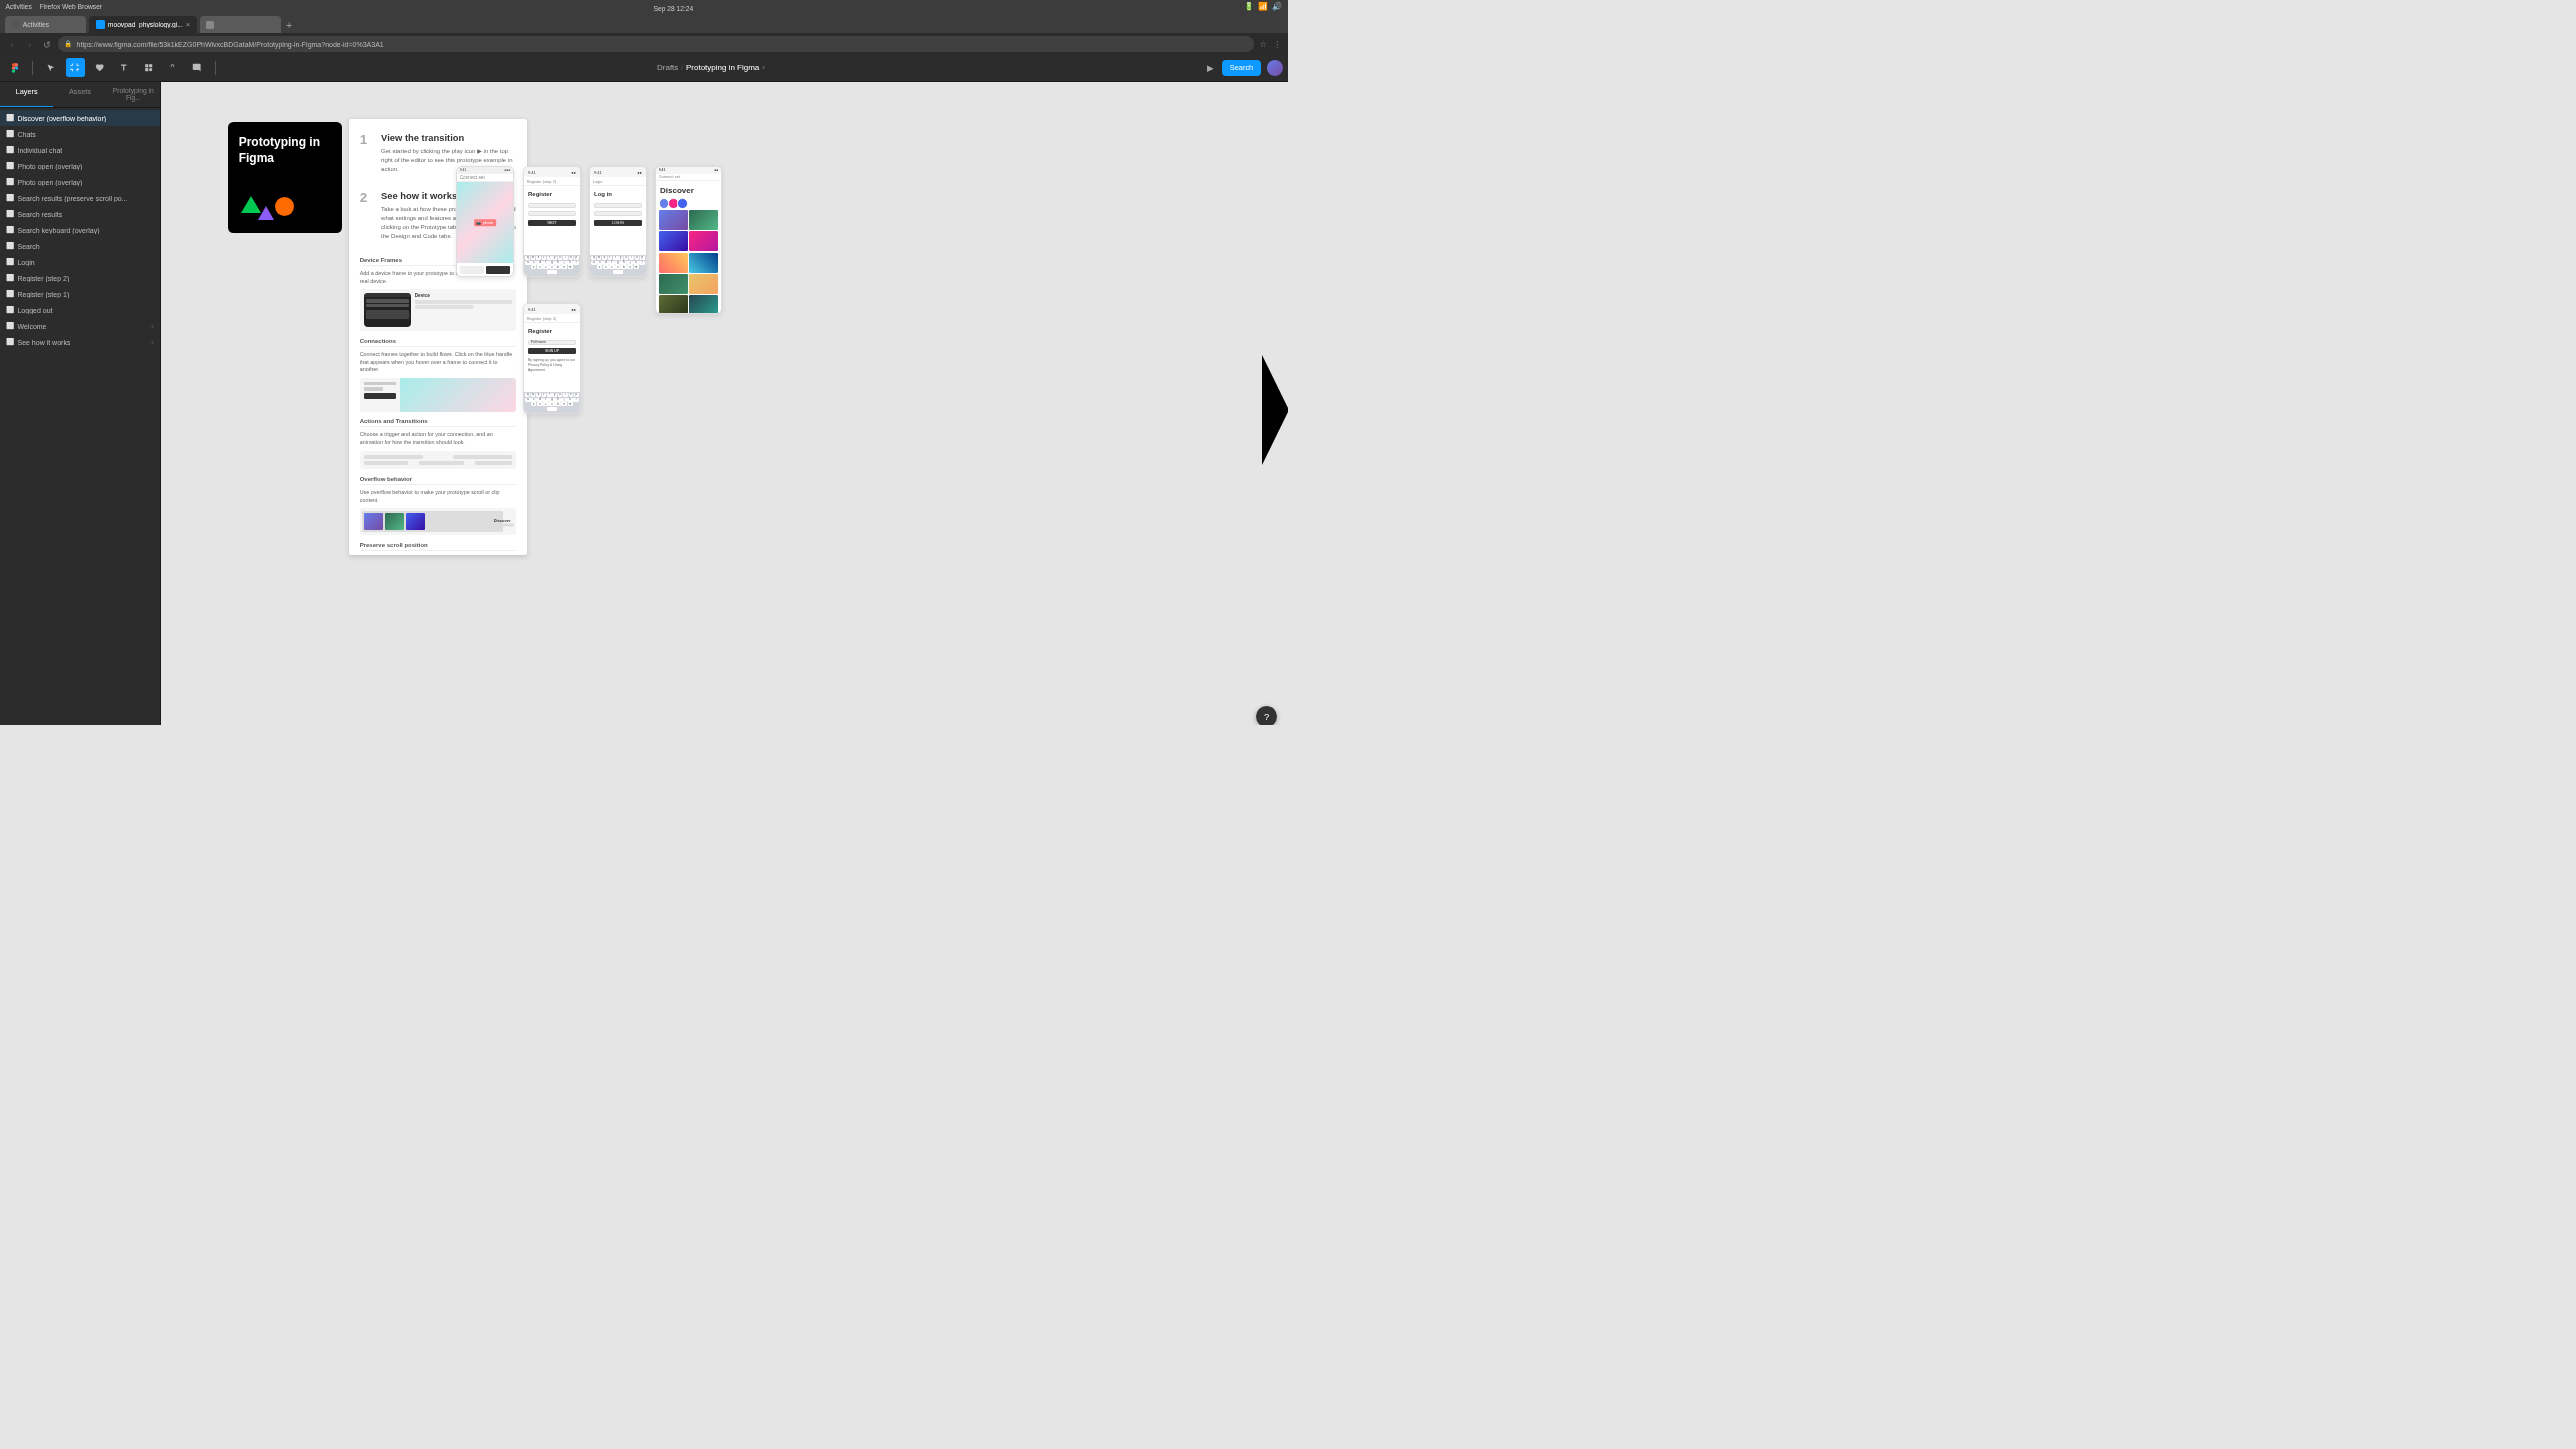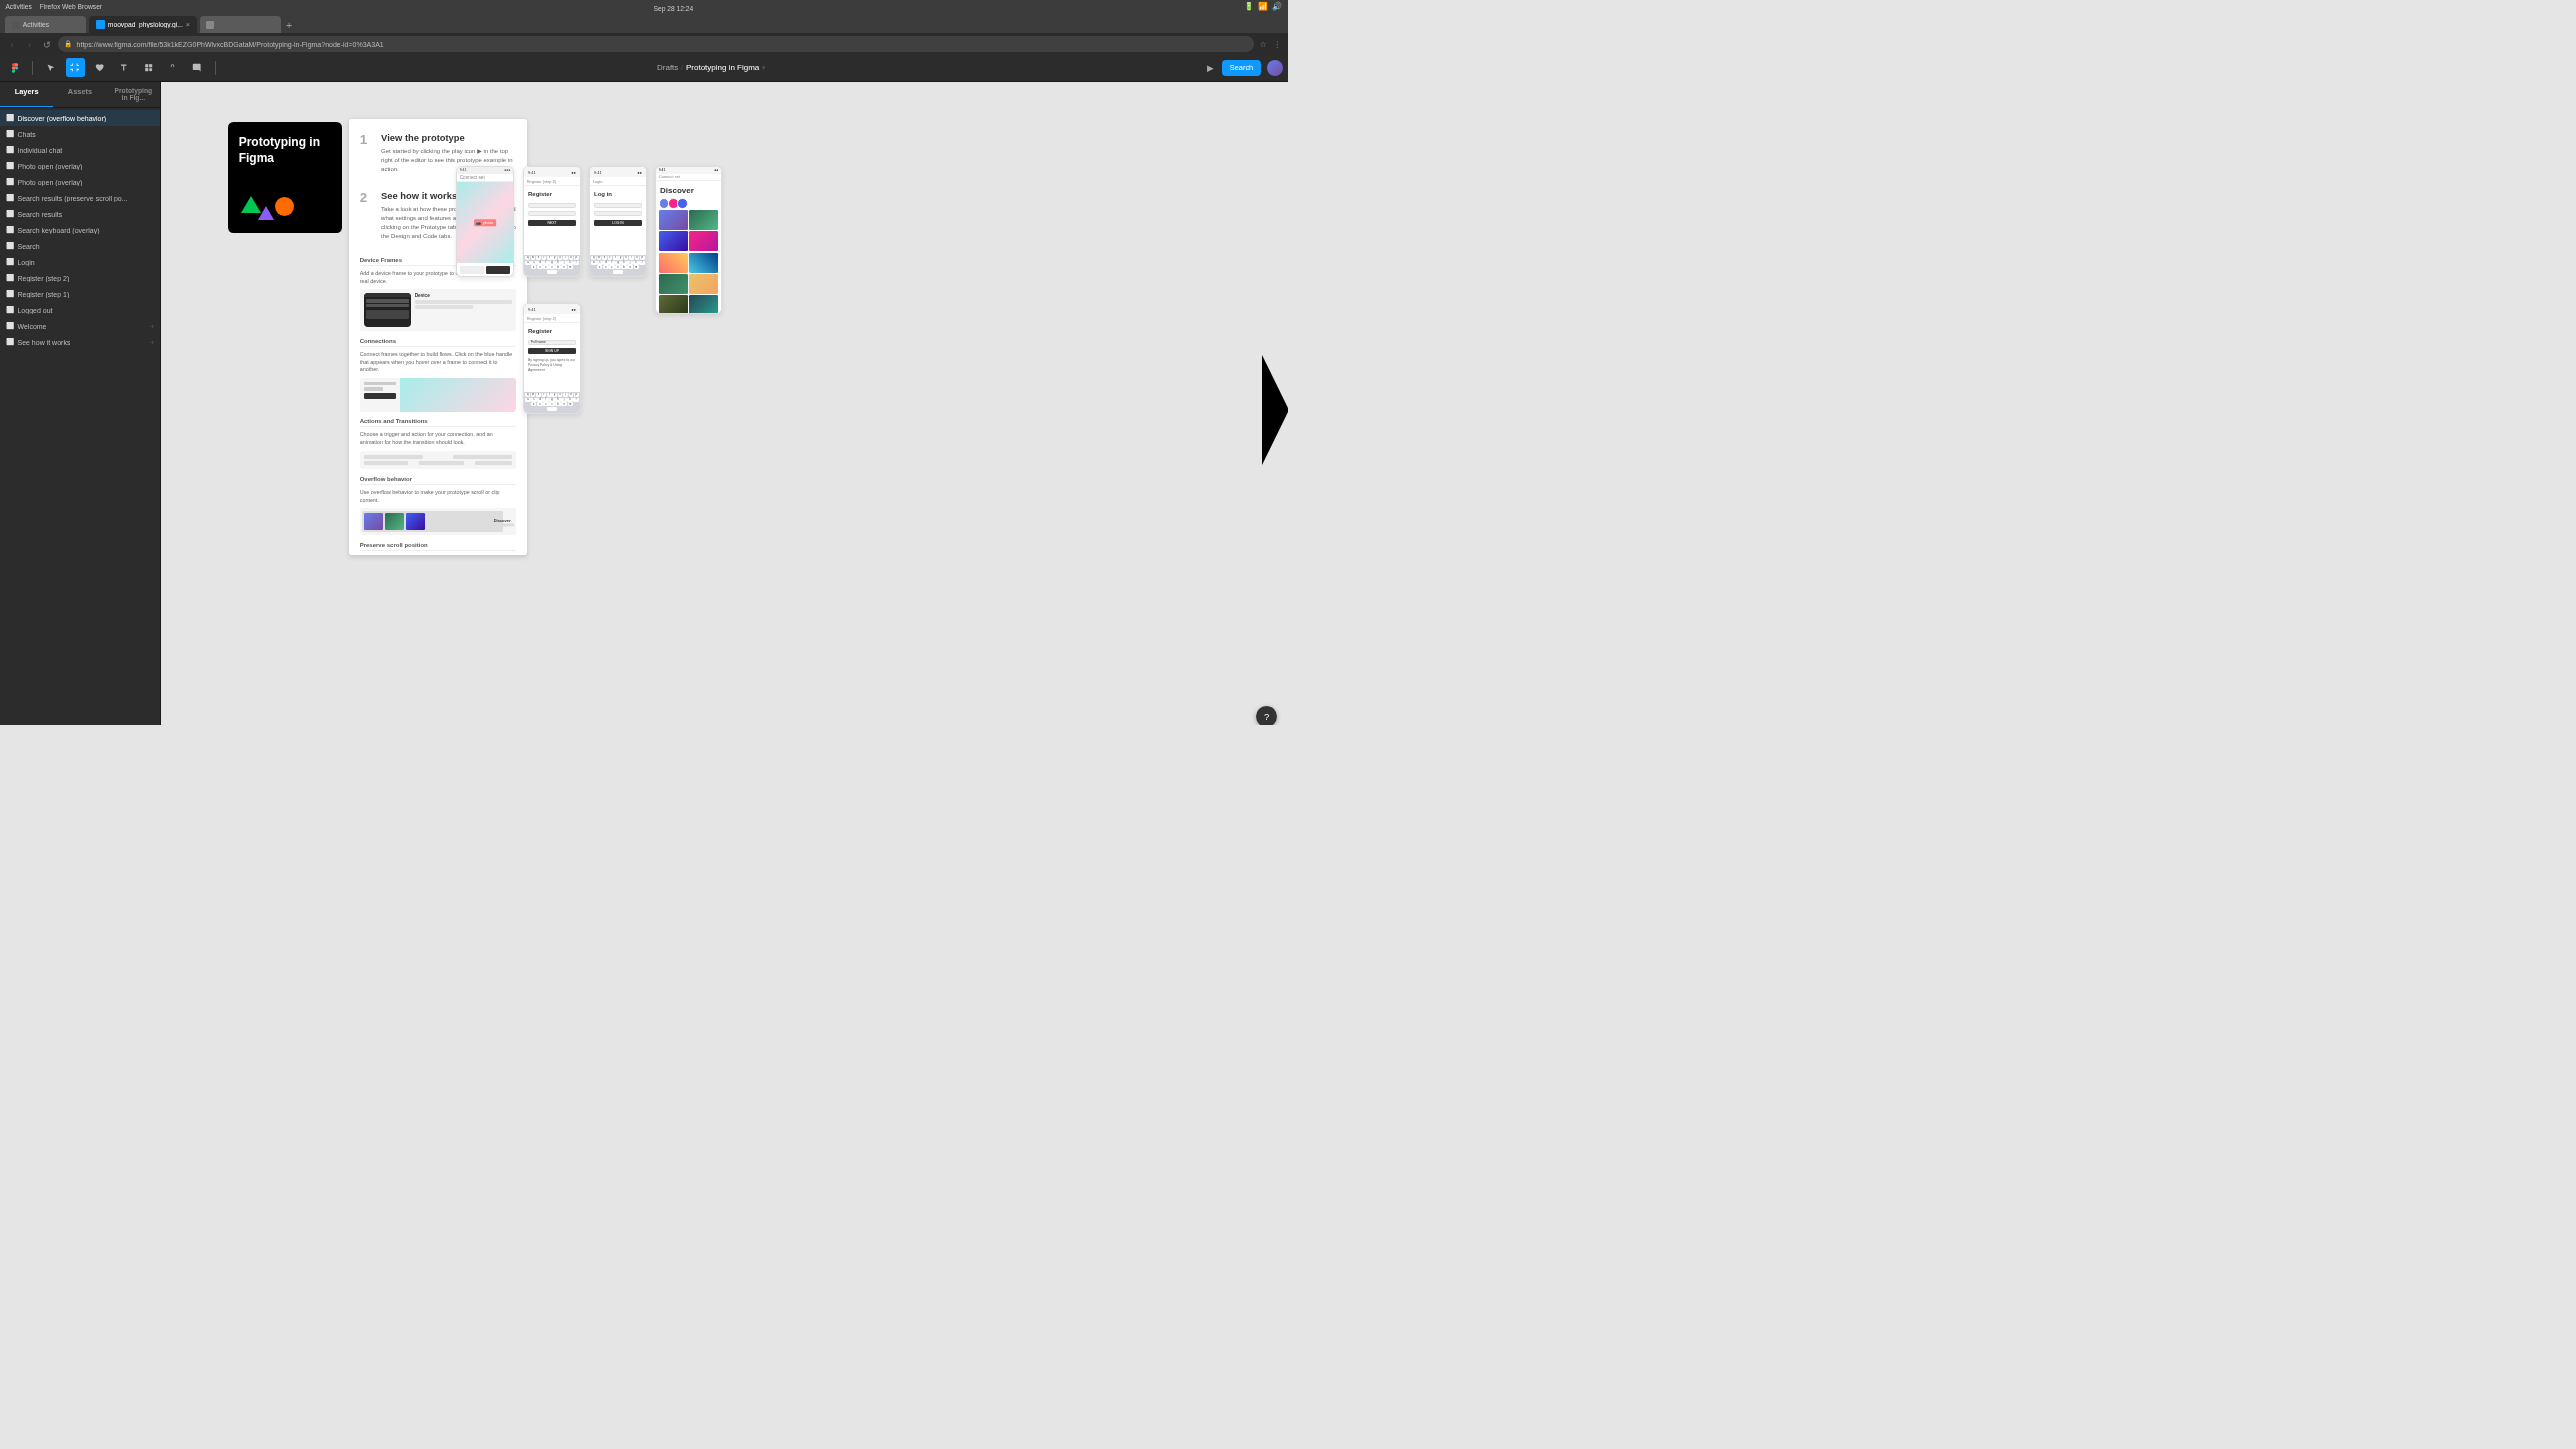--- a/index.html
+++ b/index.html
@@ -38,21 +38,21 @@
     .share-btn { background: #0d99ff; color: #fff; border: none; border-radius: 4px; padding: 3.4px 8px; font-size: 7.4px; cursor: pointer; font-weight: 500; }
     .avatar-btn { width: 16px; height: 16px; border-radius: 50%; background: #555; cursor: pointer; }
     .toolbar-icon-btn { color: #aaa; font-size: 8.7px; cursor: pointer; padding: 2.7px; }
     
     
     .figma-main { display: flex; flex: 1; overflow: hidden; }
     
     
     .left-sidebar { width: 161px; background: #2c2c2c; border-right: 0.7px solid #1a1a1a; display: flex; flex-direction: column; }
     .sidebar-tabs { display: flex; border-bottom: 0.7px solid #1a1a1a; }
-    .sidebar-tab { flex: 1; padding: 5.4px; text-align: center; font-size: 7.4px; color: #888; cursor: pointer; font-weight: bold; }
+    .sidebar-tab { flex: 1; padding: 5.4px; text-align: center; font-size: 7.4px; color: #888; cursor: pointer; }
     .sidebar-tab.active { color: #fff; border-bottom: 1.3px solid #0d99ff; }
     
     .layers-panel { flex: 1; overflow-y: auto; padding: 2.7px 0; }
     .layer-item { display: flex; align-items: center; gap: 2.7px; padding: 2px 5.4px; cursor: pointer; font-size: 7.4px; color: #bbb; height: 16px; }
     .layer-item.selected { background: #0d99ff22; color: #fff; }
     .layer-icon { width: 9.4px; height: 9.4px; display: flex; align-items: center; justify-content: center; color: #888; font-size: 6.7px; flex-shrink: 0; }
     .layer-name { overflow: hidden; text-overflow: ellipsis; white-space: nowrap; font-size: 7px; }
     .layer-add-btn { color: #555; font-size: 8px; margin-left: auto; }
     
     
@@ -358,21 +358,21 @@
           <div class="proto-triangle-purple"></div>
           <div class="proto-circle-orange"></div>
         </div>
         <div class="proto-arrow"></div>
 
         <div class="main-card">
 
           <div class="card-step">
             <div class="step-num">1</div>
             <div class="step-content">
-              <div class="step-title">View the prototype</div>
+              <div class="step-title">View the transition</div>
               <div class="step-desc">Get started by clicking the play icon ▶ in the top right of the editor to see this prototype example in action.</div>
             </div>
           </div>
 
           <div class="card-step">
             <div class="step-num">2</div>
             <div class="step-content">
               <div class="step-title">See how it works</div>
               <div class="step-desc">Take a look at how these prototypes are made and what settings and features are available to you by clicking on the Prototype tab in the top right next to the Design and Code tabs.</div>
             </div>

